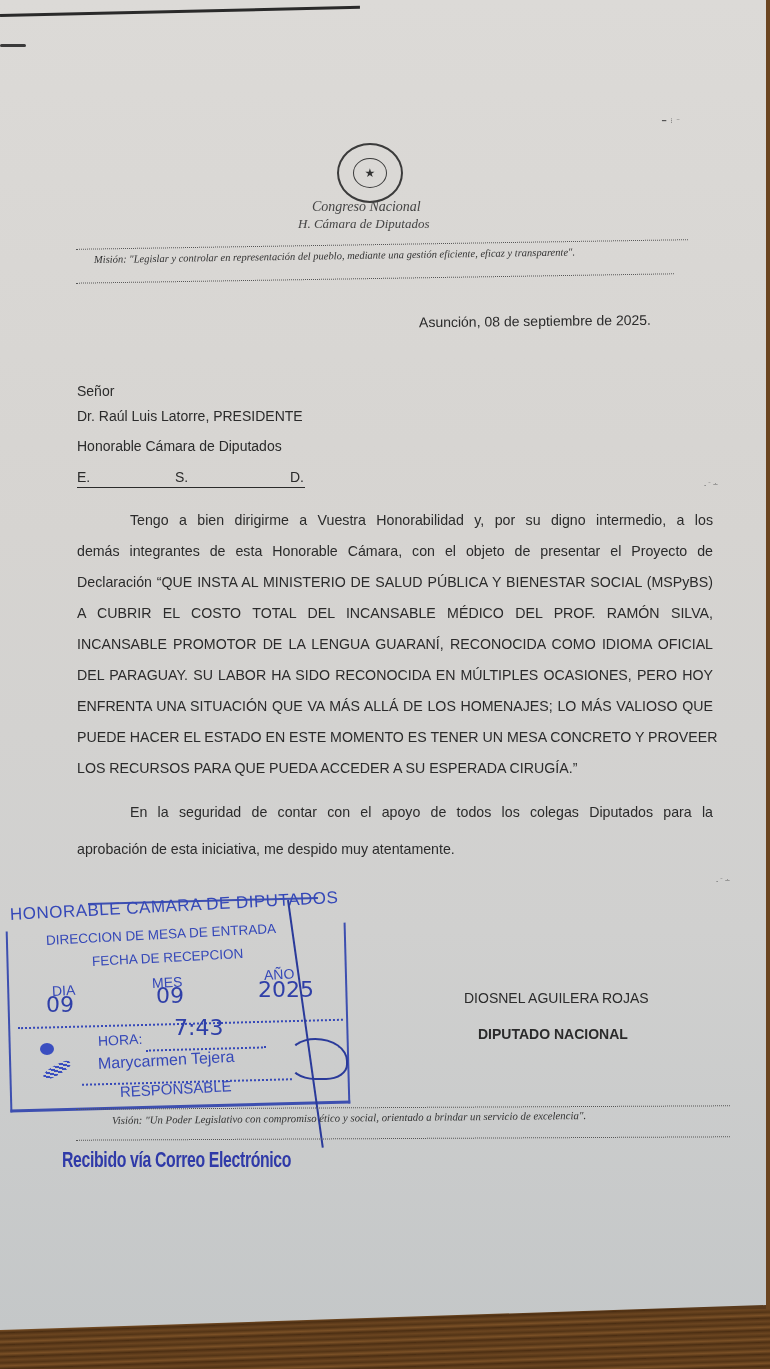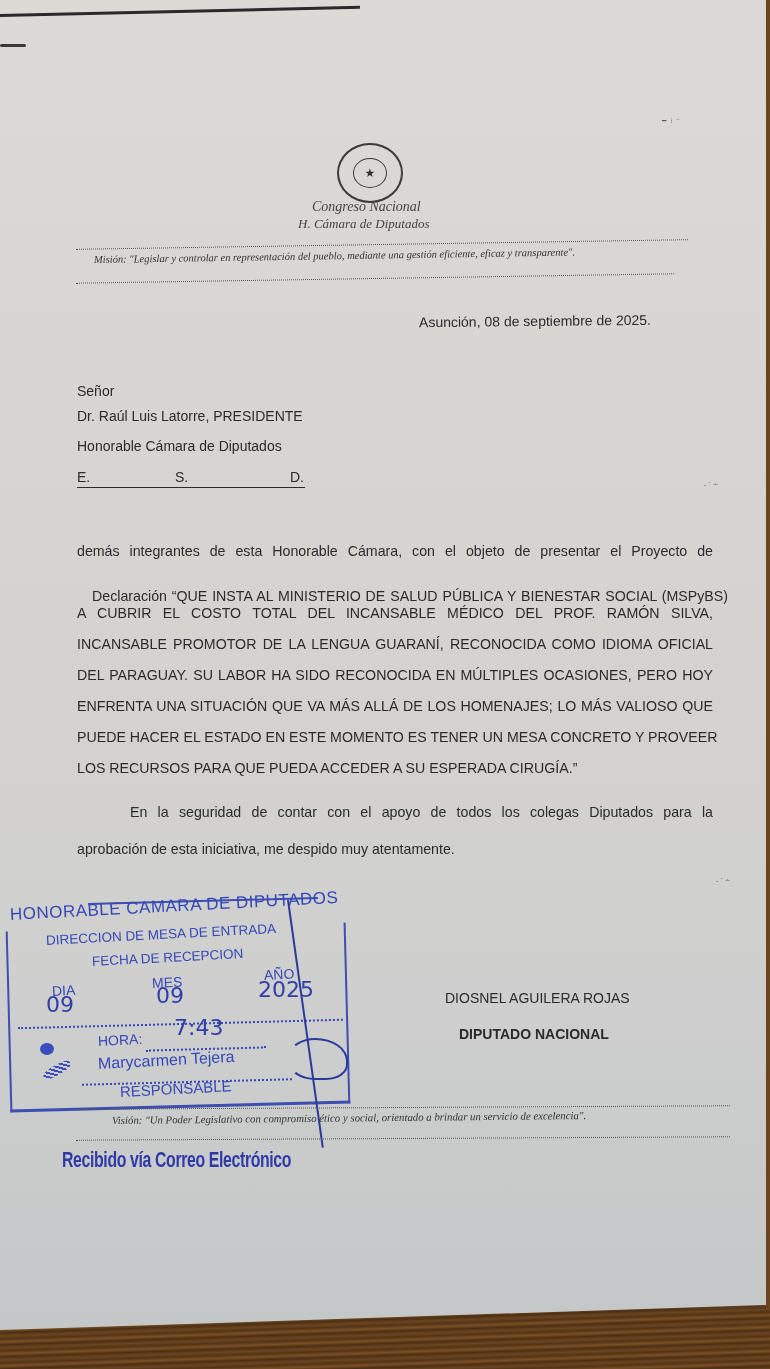--- a/index.html
+++ b/index.html
@@ -68,21 +68,21 @@
       position: absolute; left: 77px; top: 469px; width: 228px; font-size: 14px; color: #2b2b2b;
       border-bottom: 1.3px solid #2b2b2b; height: 18px;
     }
     .esd span { position: absolute; top: 0; }
     .body-line {
       position: absolute; left: 77px; width: 636px; font-size: 14.2px; color: #2b2b2b;
       white-space: nowrap; text-align: justify; text-align-last: justify;
     }
     .body-line.indent { left: 130px; width: 583px; }
     .body-line.last { text-align-last: left; }
-    .sig-name, .sig-title { position: absolute; font-size: 14px; color: #2b2b2b; }
+    .sig-name, .sig-title { position: absolute; font-size: 14px; color: #2b2b2b; margin-left: 19px; }
     .sig-name { left: 445px; top: 990px; }
     .sig-title { left: 459px; top: 1026px; font-weight: bold; }
 
     
     .stamp {
       position: absolute; left: 6px; top: 895px; width: 348px; height: 215px;
       color: #3548b8; font-family: "Liberation Sans", sans-serif;
     }
     .stamp-border {
       position: absolute; left: 2px; top: 32px; width: 336px; height: 178px;
@@ -139,22 +139,23 @@
   <div class="addr" style="top:383px;">Señor</div>
   <div class="addr" style="top:408px;">Dr. Raúl Luis Latorre, PRESIDENTE</div>
   <div class="addr" style="top:438px;">Honorable Cámara de Diputados</div>
   <div class="esd">
     <span style="left:0;">E.</span>
     <span style="left:98px;">S.</span>
     <span style="left:213px;">D.</span>
   </div>
   <div class="stamp-small2">- ⁻ ∸</div>
 
+  <div class="body-line indent" style="top:512px;">Tengo a bien dirigirme a Vuestra Honorabilidad y, por su digno intermedio, a los</div>
   <div class="body-line" style="top:543px;">demás integrantes de esta Honorable Cámara, con el objeto de presentar el Proyecto de</div>
-  <div class="body-line" style="top:588px;margin-left:15px;">Declaración “QUE INSTA AL MINISTERIO DE SALUD PÚBLICA Y BIENESTAR SOCIAL (MSPyBS)</div>
+  <div class="body-line" style="top:574px;">Declaración “QUE INSTA AL MINISTERIO DE SALUD PÚBLICA Y BIENESTAR SOCIAL (MSPyBS)</div>
   <div class="body-line" style="top:605px;">A CUBRIR EL COSTO TOTAL DEL INCANSABLE MÉDICO DEL PROF. RAMÓN SILVA,</div>
   <div class="body-line" style="top:636px;">INCANSABLE PROMOTOR DE LA LENGUA GUARANÍ, RECONOCIDA COMO IDIOMA OFICIAL</div>
   <div class="body-line" style="top:667px;">DEL PARAGUAY. SU LABOR HA SIDO RECONOCIDA EN MÚLTIPLES OCASIONES, PERO HOY</div>
   <div class="body-line" style="top:698px;">ENFRENTA UNA SITUACIÓN QUE VA MÁS ALLÁ DE LOS HOMENAJES; LO MÁS VALIOSO QUE</div>
   <div class="body-line" style="top:729px;">PUEDE HACER EL ESTADO EN ESTE MOMENTO ES TENER UN MESA CONCRETO Y PROVEER</div>
   <div class="body-line last" style="top:760px; width:auto;">LOS RECURSOS PARA QUE PUEDA ACCEDER A SU ESPERADA CIRUGÍA.”</div>
 
   <div class="body-line last" style="top:841px; width:auto;">aprobación de esta iniciativa, me despido muy atentamente.</div>
   <div class="body-line indent" style="top:804px;">En la seguridad de contar con el apoyo de todos los colegas Diputados para la</div>
 

